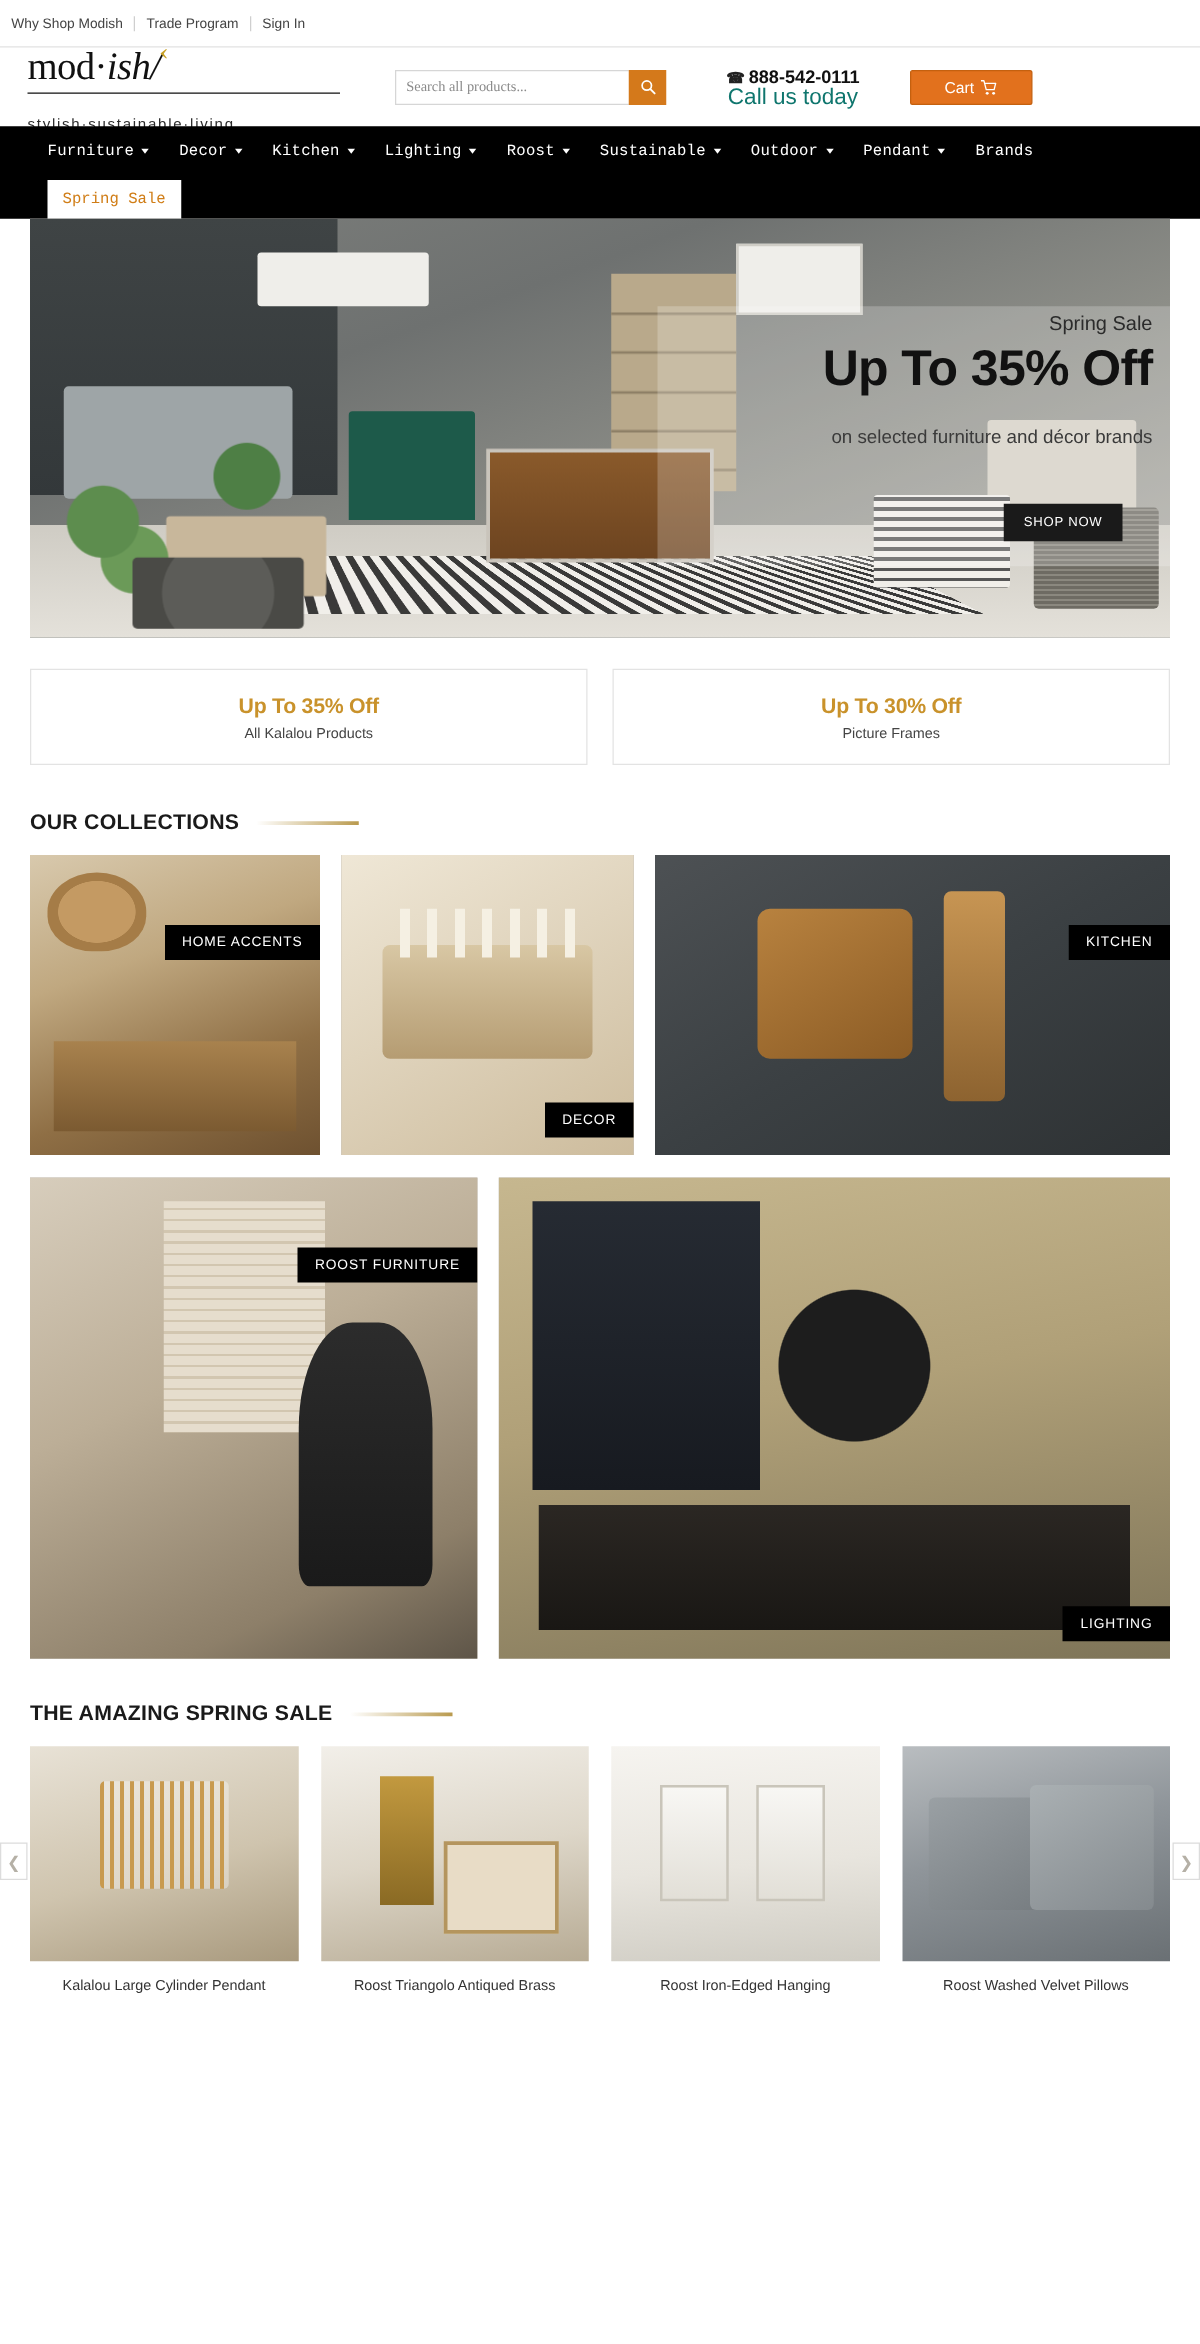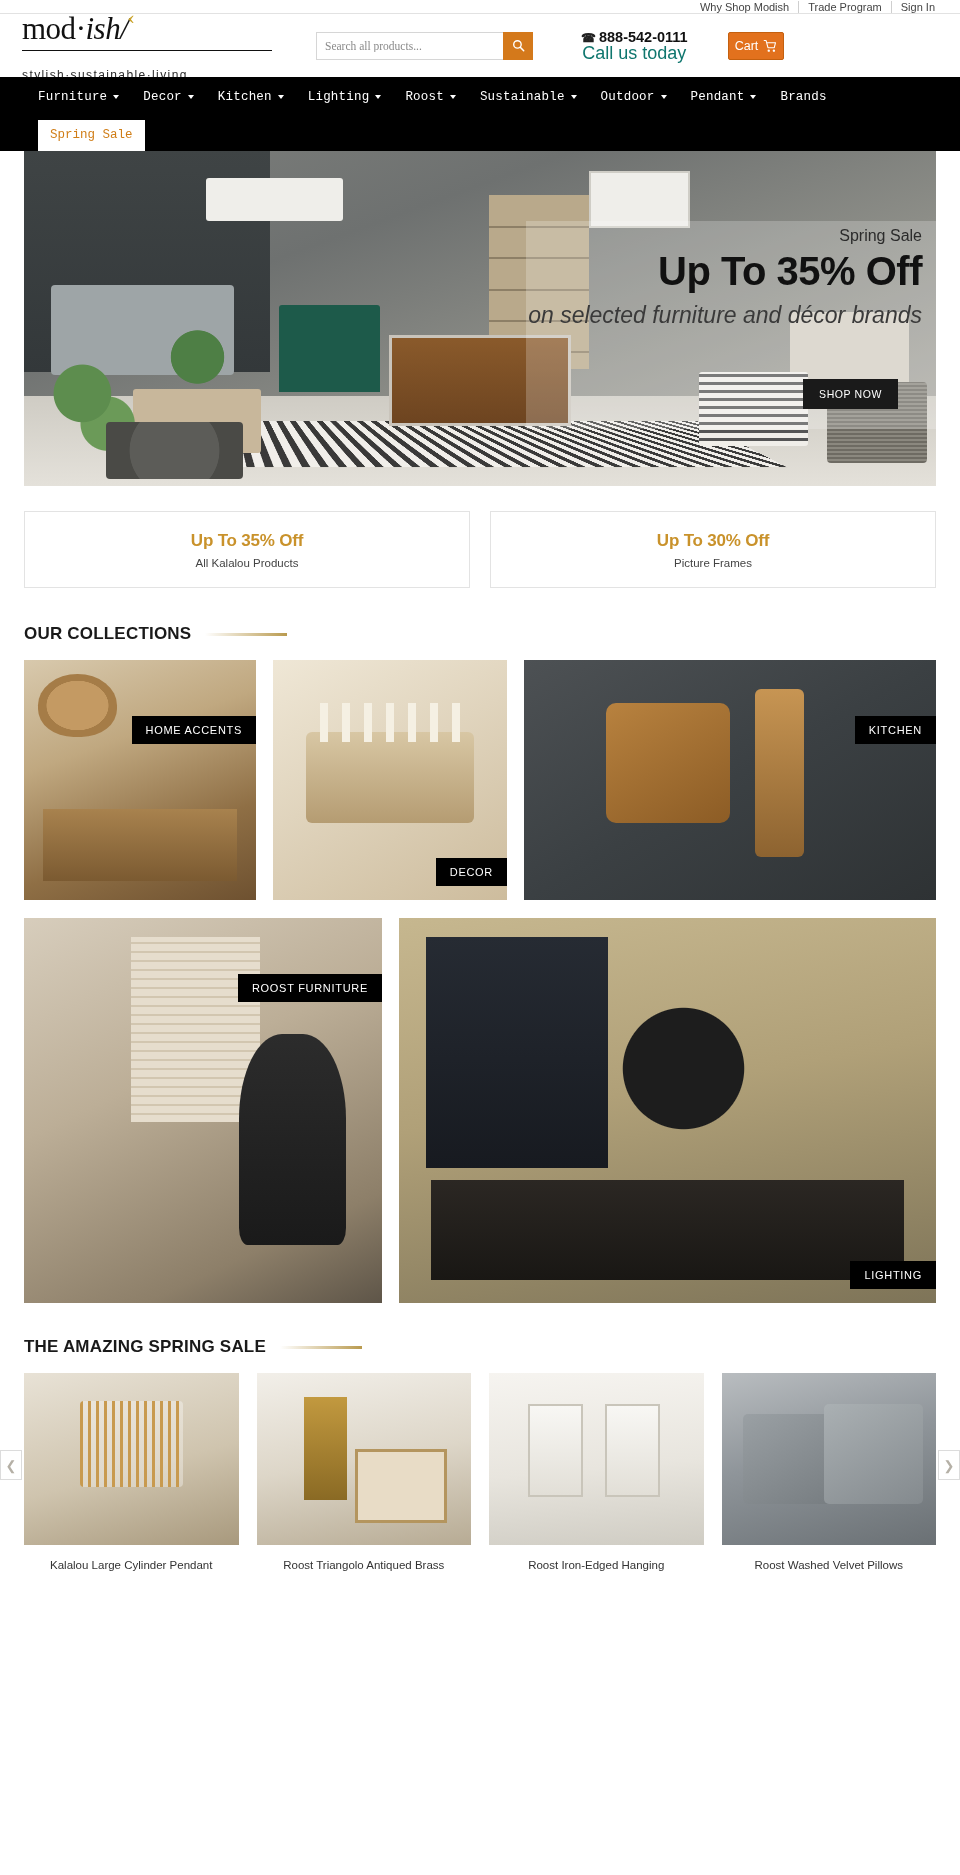--- a/index.html
+++ b/index.html
@@ -6,24 +6,23 @@
   html, body {
     width: 960px;
     height: 1875px;
     overflow: hidden;
     background: #ffffff;
     font-family: "Liberation Sans", sans-serif;
   }
 
   
   .util-bar {
-    height: 14px;
+    height: 38px;
     border-bottom: 1px solid #e2e2e2;
     display: flex;
-    justify-content: flex-end;
     align-items: center;
     padding-right: 16px;
   }
   .util-links { display: flex; align-items: center; }
   .util-link {
     font-size: 11px;
     color: #444;
     text-decoration: none;
     padding: 0 9px;
     line-height: 12px;
@@ -109,21 +108,21 @@
   }
   .phone-ico { font-size: 12px; color: #222; margin-right: 3px; }
   .phone-sub { font-size: 18px; font-weight: normal; color: #0f766e; }
 
   .cart-btn {
     margin-left: 40px;
     background: #e2711d;
     border: 1px solid #c4600f;
     color: #fff;
     font-size: 12.5px;
-    padding: 6px 6px;
+    padding: 6px 27px;
     display: flex;
     align-items: center;
     gap: 5px;
     cursor: pointer;
     border-radius: 2px;
   }
 
   
   .navbar {
     background: #000;
@@ -220,25 +219,24 @@
   .hero-kicker { font-size: 16px; color: #2b2b2b; line-height: 22px; }
   .hero-head {
     font-size: 40px;
     font-weight: bold;
     color: #111;
     line-height: 46px;
     letter-spacing: -0.5px;
     margin-top: 1px;
   }
   .hero-sub {
-    font-size: 23px;
+    font-size: 15px;
     color: #3a3a3a;
     line-height: 23px;
-    margin-top: 10px;
-    font-style: italic;
+    margin-top: 20px;
   }
   .hero-btn {
     position: absolute;
     right: 38px; top: 228px;
     background: #1a1a1a;
     color: #fff;
     font-size: 10.5px;
     letter-spacing: 0.6px;
     padding: 9px 16px;
     border: none;

